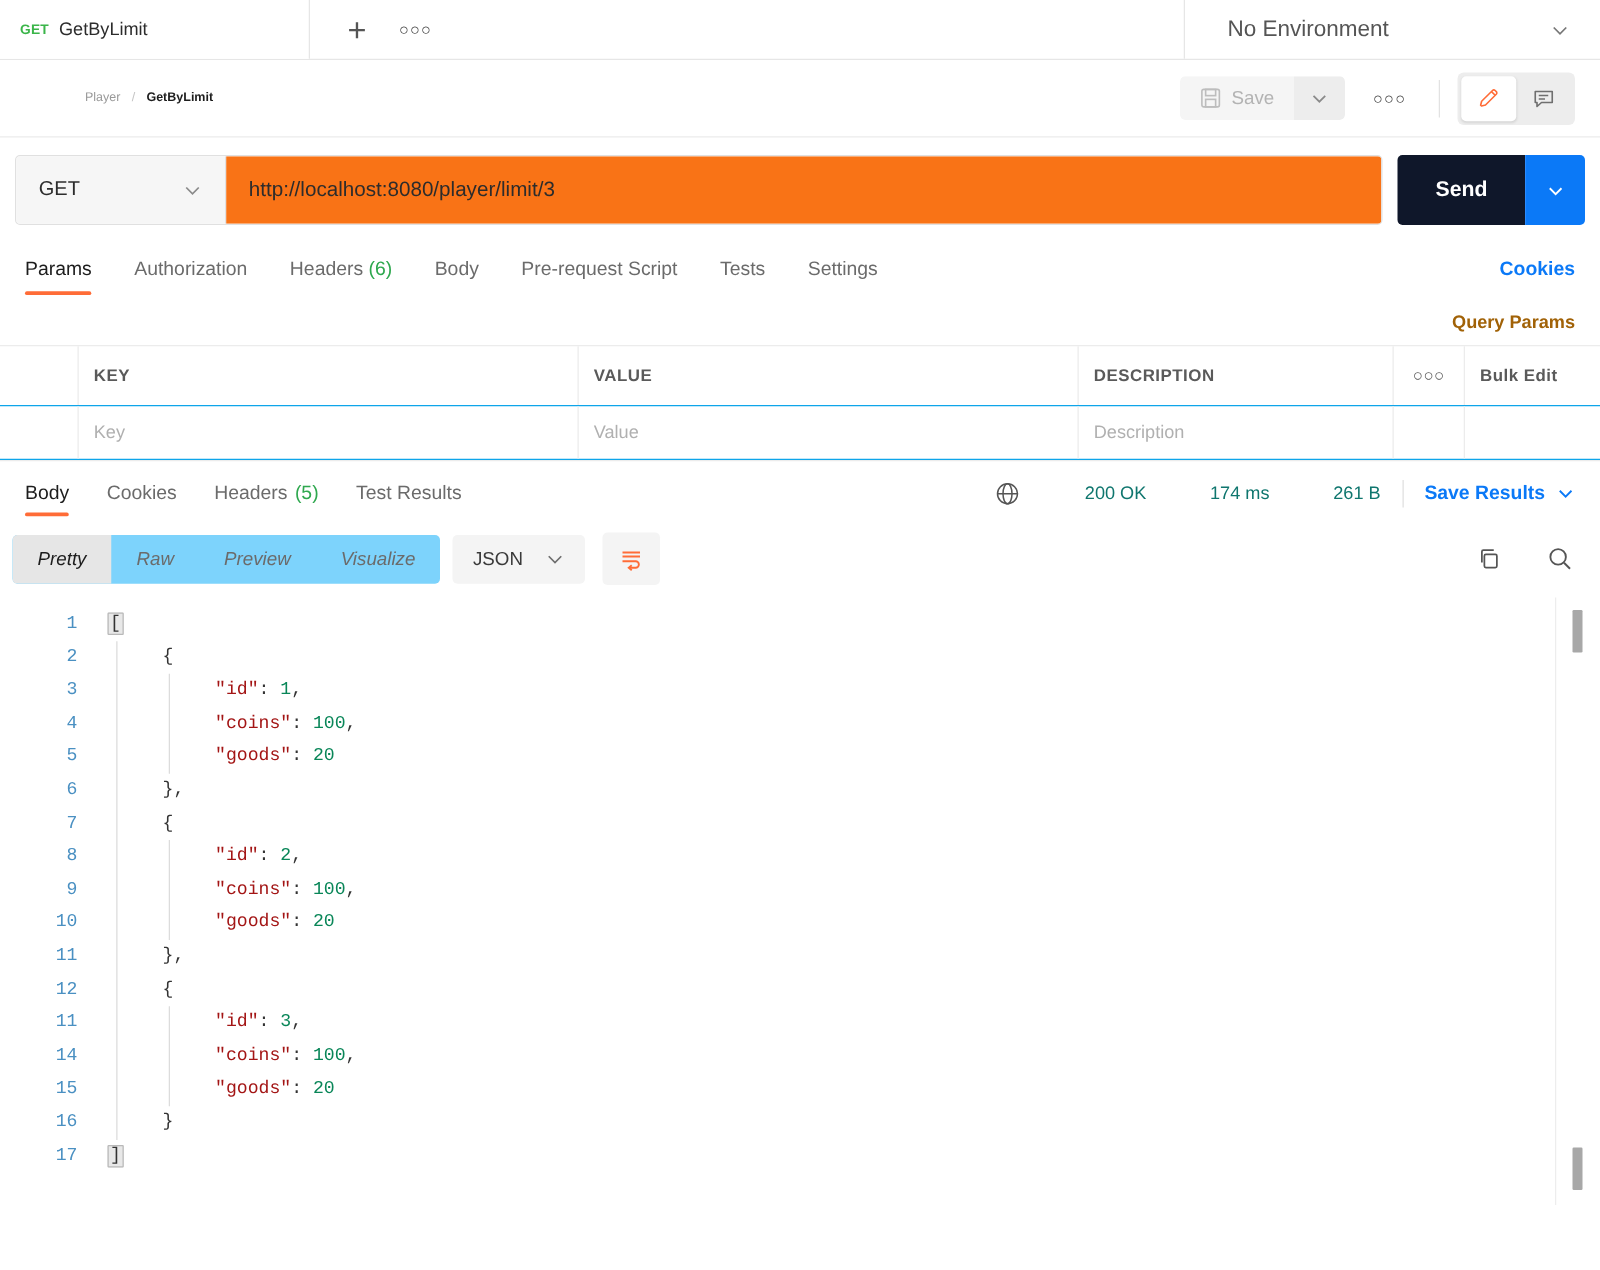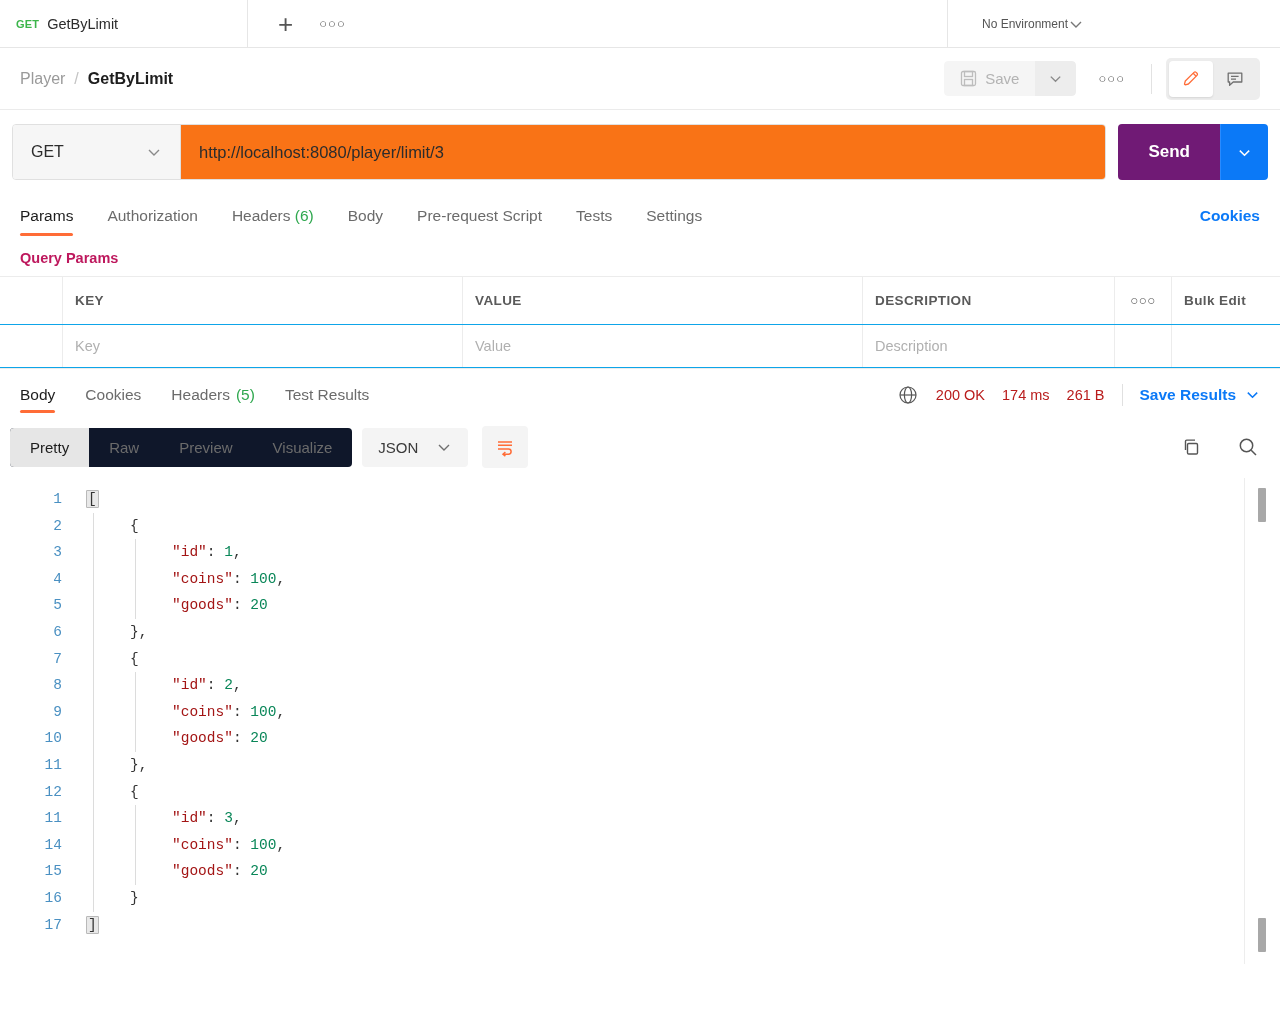--- a/index.html
+++ b/index.html
@@ -40,34 +40,34 @@
   }
   .plus-btn {
     font-size: 26px; color: #555; line-height: 1; cursor: pointer;
     font-weight: 300;
   }
   .dots {
     letter-spacing: 1px; font-size: 13px; color: #4a4a4a; cursor: pointer;
     user-select: none;
   }
   .env-select {
-    display: flex; align-items: center; justify-content: flex-start;
+    display: flex; align-items: center; justify-content: space-between;
     width: 332px; padding: 0 24px 0 34px;
-    font-size: 12px; color: #555;
+    font-size: 18px; color: #555;
   }
   .caret { color: #777; font-size: 13px; }
 
   
   .crumbrow {
     display: flex; align-items: center;
     height: 62px;
     padding: 0 20px 0 20px;
     border-bottom: 1px solid #ebebeb;
   }
-  .crumb { display: flex; gap: 9px; font-size: 16px; }
+  .crumb { display: flex; gap: 9px; font-size: 10px; margin-left: 48px; }
   .crumb .parent { color: #9a9a9a; }
   .crumb .sep { color: #c4c4c4; }
   .crumb .current { color: #1d1d1d; font-weight: 700; }
   .crumb-right { margin-left: auto; display: flex; align-items: center; }
   .save-group { display: flex; align-items: stretch; border-radius: 4px; overflow: hidden; }
   .save-btn {
     display: flex; align-items: center; gap: 8px;
     background: #f5f5f5; color: #b3b3b3;
     padding: 9px 16px; font-size: 15px;
     border-radius: 4px 0 0 4px;
@@ -98,21 +98,21 @@
     display: flex; align-items: center; justify-content: space-between;
     width: 168px; padding: 0 18px; background: #f6f6f6;
     border-right: 1px solid #e0e0e0; font-size: 16px; color: #2c2c2c;
   }
   .url-box {
     flex: 1; display: flex; align-items: center; padding: 0 18px;
     background: #f97316; font-size: 16.5px; color: #2c2c2c;
   }
   .send-group { display: flex; margin-left: 12px; height: 56px; }
   .send-btn {
-    background: #701a75; color: #fff; font-weight: 700; font-size: 17px;
+    background: #0f172a; color: #fff; font-weight: 700; font-size: 17px;
     display: flex; align-items: center; padding: 0 30px;
     border-radius: 4px 0 0 4px;
   }
   .send-caret {
     background: #0b79f7; color: #fff; display: flex; align-items: center;
     padding: 0 16px; border-radius: 0 4px 4px 0; font-size: 13px;
     border-left: 1px solid #2a8bff;
   }
 
   
@@ -129,21 +129,21 @@
   .rtab.active::after {
     content: ""; position: absolute; left: 0; right: 0; bottom: 0;
     height: 3px; background: #ff6c37; border-radius: 2px;
   }
   .rtab .cnt { color: #2fa84f; }
   .cookies-link {
     margin-left: auto; color: #0b79f7; font-weight: 700; font-size: 15.5px;
     padding-bottom: 11px;
   }
 
-  .qp-label { padding: 14px 20px 10px 20px; font-size: 14.5px; font-weight: 700; color: #be185d; }
+  .qp-label { padding: 14px 20px 10px 20px; font-size: 14.5px; font-weight: 700; color: #a16207; text-align: right; }
 
   
   .ptable { border-top: 1px solid #ececec; }
   .prow { display: flex; border-bottom: 1px solid #0ea5e9; }
   .pcell {
     padding: 13px 12px; font-size: 14.5px;
     border-right: 1px solid #ececec;
     display: flex; align-items: center;
   }
   .pcell.check { width: 63px; border-right: 1px solid #ececec; }
@@ -166,28 +166,28 @@
     font-size: 15.5px; color: #6b6b6b; position: relative;
     height: 52px; display: flex; align-items: center;
   }
   .rtab2.active { color: #1d1d1d; }
   .rtab2.active::after {
     content: ""; position: absolute; left: 0; right: 0; bottom: 8px;
     height: 3px; background: #ff6c37; border-radius: 2px;
   }
   .rtab2 .cnt { color: #2fa84f; }
   .resp-meta { margin-left: auto; display: flex; align-items: center; gap: 17px; }
-  .meta-green { color: #b91c1c; font-size: 14.5px; }
+  .meta-green { color: #0f766e; font-size: 14.5px; margin-left: 34px; }
   .meta-div { width: 1px; height: 22px; background: #e0e0e0; }
   .save-resp { color: #0b79f7; font-weight: 700; font-size: 15.5px; display: flex; align-items: center; gap: 9px; }
 
   
   .viewbar { display: flex; align-items: center; padding: 6px 20px 10px 10px; gap: 0; }
   .seg {
-    display: flex; background: #0f172a; border-radius: 4px; overflow: hidden;
+    display: flex; background: #7dd3fc; border-radius: 4px; overflow: hidden; font-style: italic;
   }
   .segbtn { padding: 11px 20px; font-size: 15px; color: #6b6b6b; }
   .segbtn.active { background: #e6e6e6; color: #1d1d1d; }
   .fmtsel {
     display: flex; align-items: center; gap: 18px;
     background: #f4f4f4; border-radius: 4px;
     margin-left: 10px; padding: 11px 16px; font-size: 15px; color: #3a3a3a;
   }
   .wrapbtn {
     margin-left: 14px; width: 46px; height: 42px; background: #f4f4f4;

